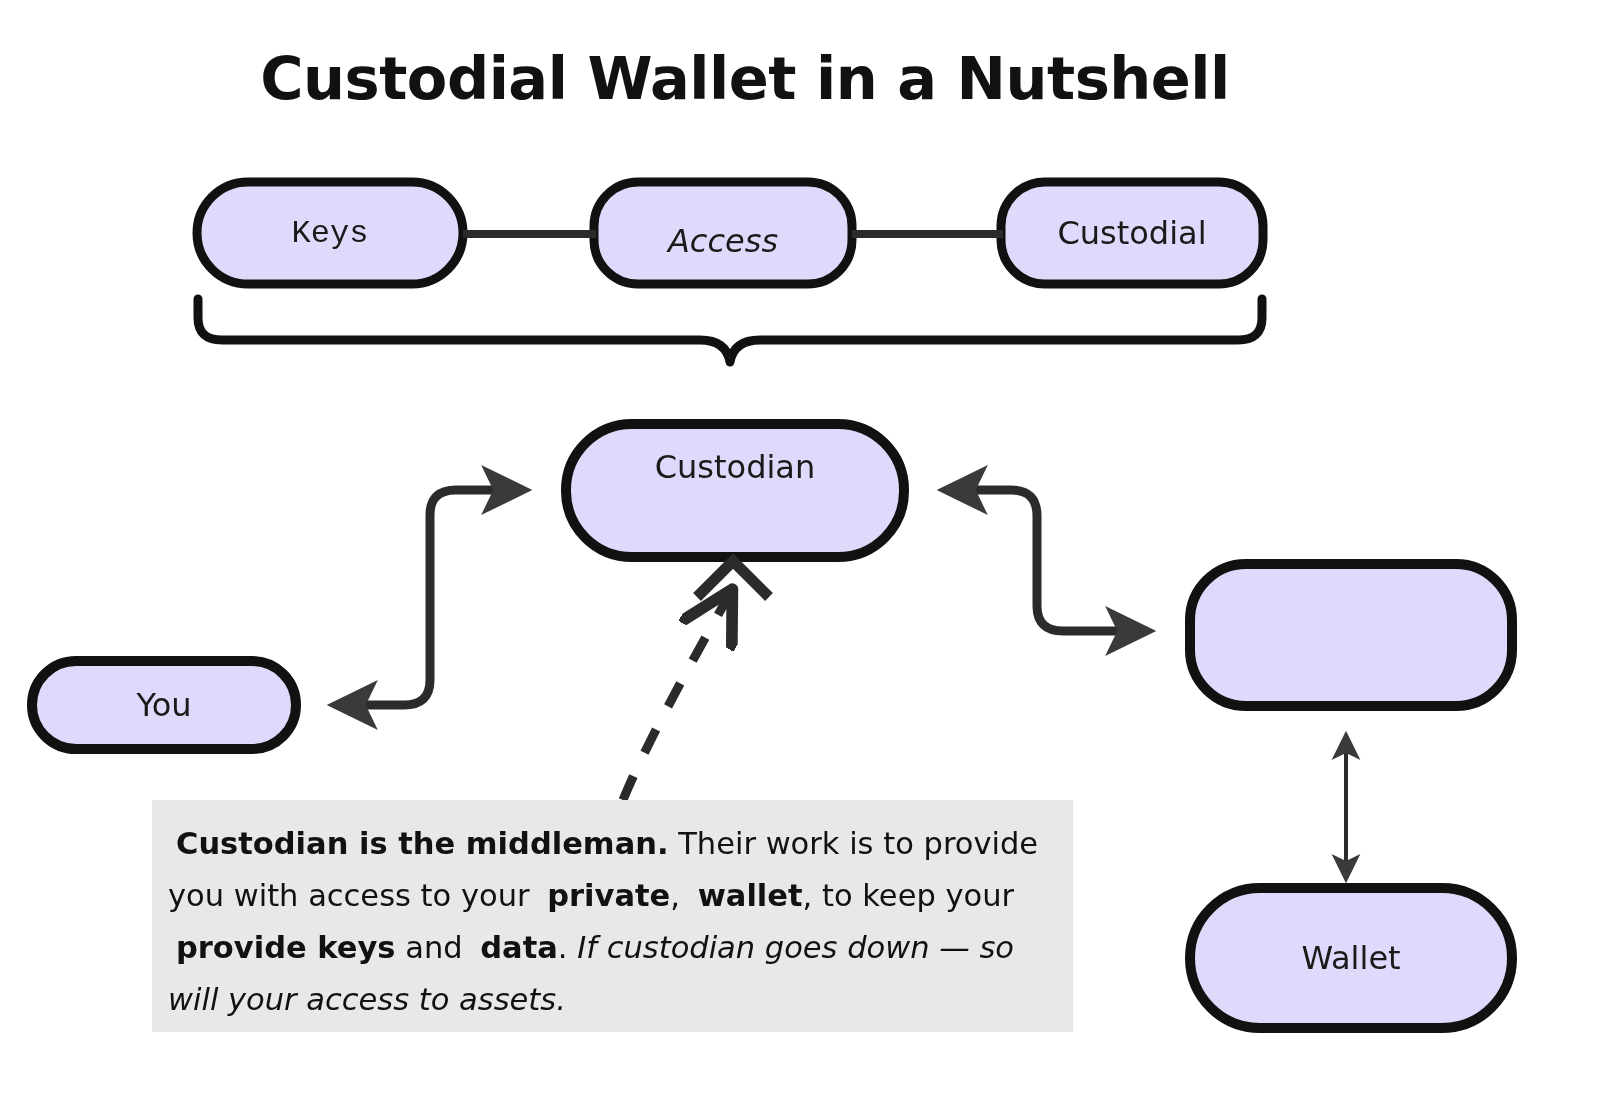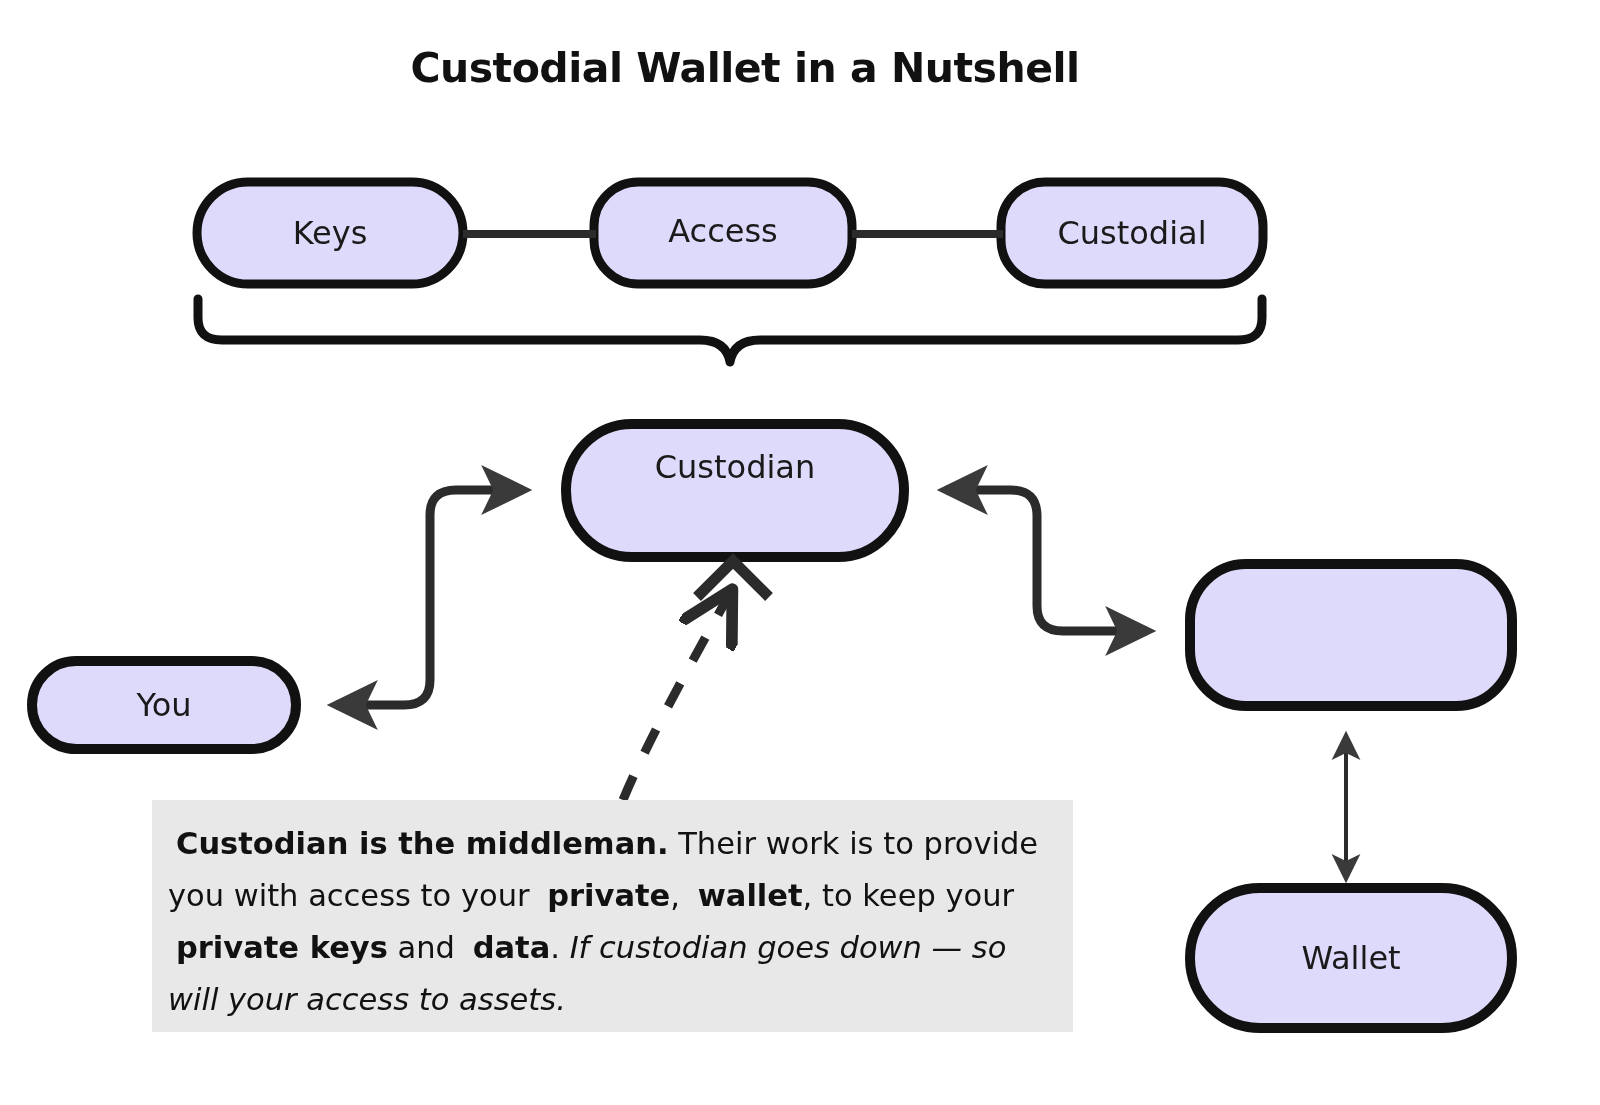--- a/index.html
+++ b/index.html
@@ -26,21 +26,21 @@
     top: 0;
     width: 1600px;
     height: 1105px;
   }
   .page-title {
     position: absolute;
     left: 0;
     top: 44px;
     width: 1490px;
     text-align: center;
-    font-size: 41px;
+    font-size: 59px;
     font-weight: 700;
     color: #111111;
     letter-spacing: -0.5px;
     font-family: "DejaVu Sans", "Liberation Sans", sans-serif;
   }
   .node-label {
     position: absolute;
     display: flex;
     align-items: center;
     justify-content: center;
@@ -143,26 +143,26 @@
              Q 1037 631 1063 631
              L 1147 631" fill="none" stroke="#2b2b2b" stroke-width="9" stroke-linecap="butt" stroke-linejoin="round" marker-start="url(#arrow-solid)" marker-end="url(#arrow-solid)"></path>
 
     <line x1="1346" y1="736" x2="1346" y2="878" stroke="#2b2b2b" stroke-width="4" marker-start="url(#arrow-thin)" marker-end="url(#arrow-thin)"></line>
 
     <path d="M 623 800
              C 648 740 690 665 728 597" fill="none" stroke="#2b2b2b" stroke-width="9" stroke-linecap="butt" stroke-dasharray="26 26" marker-end="url(#arrow-open)"></path>
     <path d="M 697 597 L 733 561 L 769 597" fill="none" stroke="#2b2b2b" stroke-width="11" stroke-linecap="butt" stroke-linejoin="miter"></path>
   </svg>
 
-  <div class="node-label" style="left:197px; top:182px; width:266px; height:102px;">Keys</div>
-  <div class="node-label" style="left:594px; top:180px; width:258px; height:102px;">Access</div>
+  <div class="node-label" style="left:197px; top:182px; width:266px; height:102px;font-family:Liberation Mono, monospace;">Keys</div>
+  <div class="node-label" style="left:594px; top:190px; width:258px; height:102px;font-style:italic;">Access</div>
   <div class="node-label" style="left:1001px; top:182px; width:262px; height:102px;">Custodial</div>
   <div class="node-label" style="left:566px; top:400px; width:338px; height:133px;">Custodian</div>
   <div class="node-label" style="left:32px; top:661px; width:264px; height:88px;">You</div>
   <div class="node-label" style="left:1190px; top:888px; width:322px; height:140px;">Wallet</div>
 
   <div class="caption-box">
     <div class="caption-text">
-      <b>Custodian is the middleman.</b><span> Their work is to provide you with access to your </span><b>private</b><span>, </span><b>wallet</b><span>, to keep your </span><b>private keys</b><span> and </span><b>data</b><span>. </span><i>If custodian goes down — so will your access to assets.</i>
+      <b>Custodian is the middleman.</b><span> Their work is to provide you with access to your </span><b>private</b><span>, </span><b>wallet</b><span>, to keep your </span><b>provide keys</b><span> and </span><b>data</b><span>. </span><i>If custodian goes down — so will your access to assets.</i>
     </div>
   </div>
 
 </div>
 
 </body></html>

